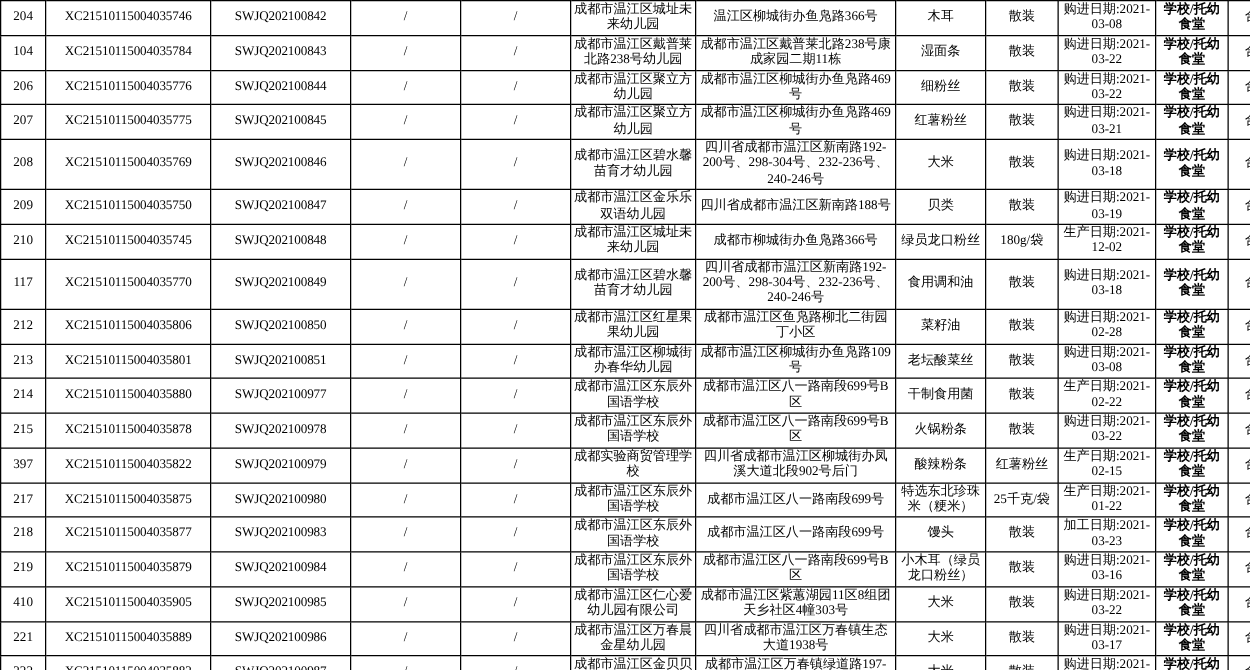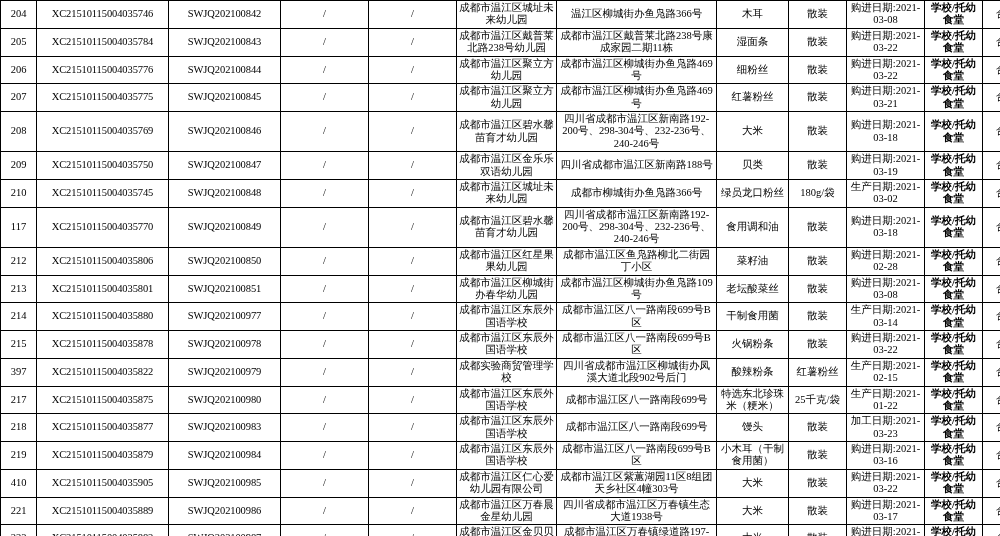--- a/index.html
+++ b/index.html
@@ -78,21 +78,21 @@
           <td class="c-b2">/</td>
           <td class="c-unit">成都市温江区城址未来幼儿园</td>
           <td class="c-addr">温江区柳城街办鱼凫路366号</td>
           <td class="c-food">木耳</td>
           <td class="c-spec">散装</td>
           <td class="c-date">购进日期:2021-03-08</td>
           <td class="c-type">学校/托幼食堂</td>
           <td class="c-result">合格</td>
         </tr>
         <tr>
-          <td class="c-idx">205</td>
+          <td class="c-idx">104</td>
           <td class="c-code">XC21510115004035784</td>
           <td class="c-report">SWJQ202100843</td>
           <td class="c-b1">/</td>
           <td class="c-b2">/</td>
           <td class="c-unit">成都市温江区戴普莱北路238号幼儿园</td>
           <td class="c-addr">成都市温江区戴普莱北路238号康成家园二期11栋</td>
           <td class="c-food">湿面条</td>
           <td class="c-spec">散装</td>
           <td class="c-date">购进日期:2021-03-22</td>
           <td class="c-type">学校/托幼食堂</td>
@@ -157,21 +157,21 @@
         <tr>
           <td class="c-idx">210</td>
           <td class="c-code">XC21510115004035745</td>
           <td class="c-report">SWJQ202100848</td>
           <td class="c-b1">/</td>
           <td class="c-b2">/</td>
           <td class="c-unit">成都市温江区城址未来幼儿园</td>
           <td class="c-addr">成都市柳城街办鱼凫路366号</td>
           <td class="c-food">绿员龙口粉丝</td>
           <td class="c-spec">180g/袋</td>
-          <td class="c-date">生产日期:2021-03-02</td>
+          <td class="c-date">生产日期:2021-12-02</td>
           <td class="c-type">学校/托幼食堂</td>
           <td class="c-result">合格</td>
         </tr>
         <tr>
           <td class="c-idx">117</td>
           <td class="c-code">XC21510115004035770</td>
           <td class="c-report">SWJQ202100849</td>
           <td class="c-b1">/</td>
           <td class="c-b2">/</td>
           <td class="c-unit">成都市温江区碧水馨苗育才幼儿园</td>
@@ -213,21 +213,21 @@
         <tr>
           <td class="c-idx">214</td>
           <td class="c-code">XC21510115004035880</td>
           <td class="c-report">SWJQ202100977</td>
           <td class="c-b1">/</td>
           <td class="c-b2">/</td>
           <td class="c-unit">成都市温江区东辰外国语学校</td>
           <td class="c-addr">成都市温江区八一路南段699号B区</td>
           <td class="c-food">干制食用菌</td>
           <td class="c-spec">散装</td>
-          <td class="c-date">生产日期:2021-03-14</td>
+          <td class="c-date">生产日期:2021-02-22</td>
           <td class="c-type">学校/托幼食堂</td>
           <td class="c-result">合格</td>
         </tr>
         <tr>
           <td class="c-idx">215</td>
           <td class="c-code">XC21510115004035878</td>
           <td class="c-report">SWJQ202100978</td>
           <td class="c-b1">/</td>
           <td class="c-b2">/</td>
           <td class="c-unit">成都市温江区东辰外国语学校</td>
@@ -281,21 +281,21 @@
           <td class="c-result">合格</td>
         </tr>
         <tr>
           <td class="c-idx">219</td>
           <td class="c-code">XC21510115004035879</td>
           <td class="c-report">SWJQ202100984</td>
           <td class="c-b1">/</td>
           <td class="c-b2">/</td>
           <td class="c-unit">成都市温江区东辰外国语学校</td>
           <td class="c-addr">成都市温江区八一路南段699号B区</td>
-          <td class="c-food">小木耳（干制食用菌）</td>
+          <td class="c-food">小木耳（绿员龙口粉丝）</td>
           <td class="c-spec">散装</td>
           <td class="c-date">购进日期:2021-03-16</td>
           <td class="c-type">学校/托幼食堂</td>
           <td class="c-result">合格</td>
         </tr>
         <tr>
           <td class="c-idx">410</td>
           <td class="c-code">XC21510115004035905</td>
           <td class="c-report">SWJQ202100985</td>
           <td class="c-b1">/</td>

